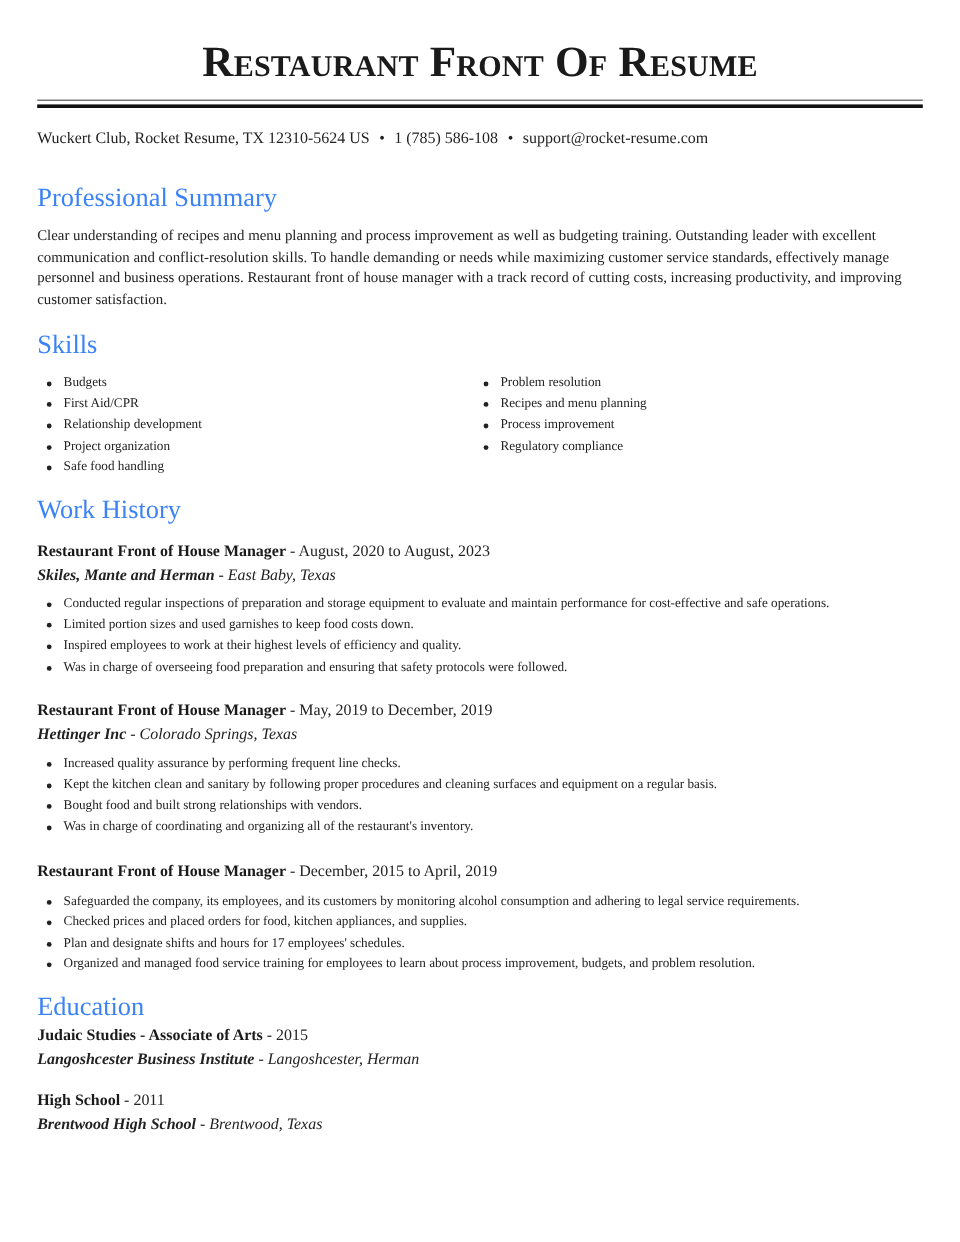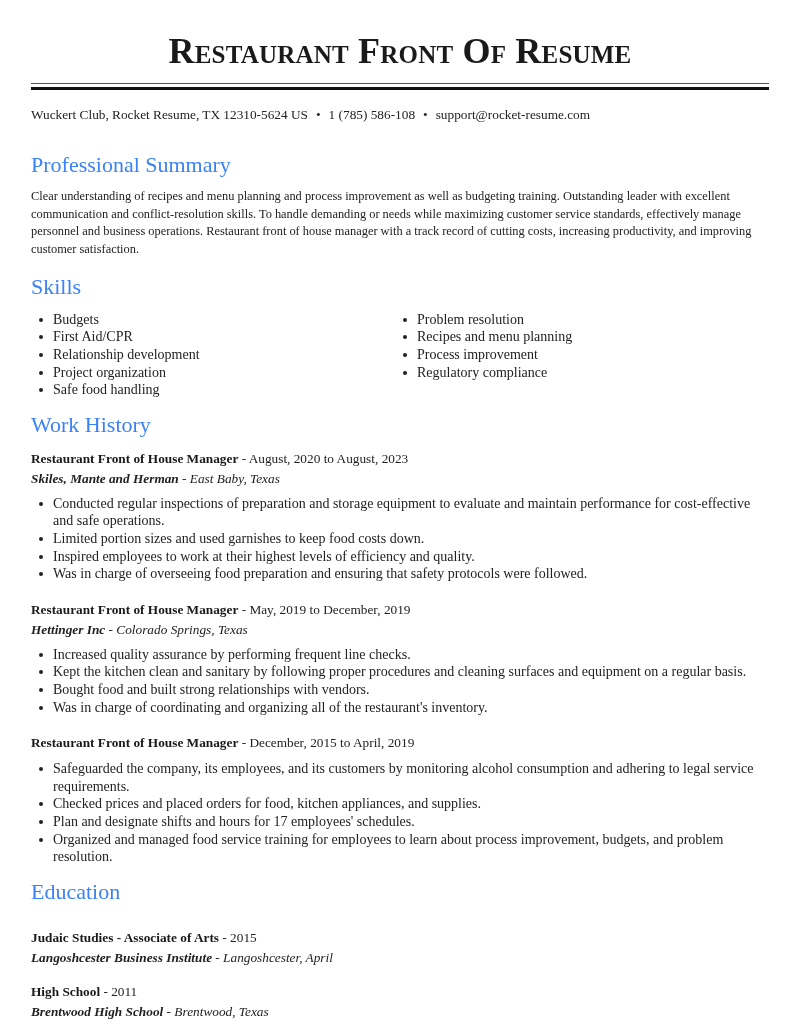--- a/index.html
+++ b/index.html
@@ -52,21 +52,21 @@
     .skills ul {
       list-style: none;
       margin: 0;
       padding: 0;
       width: 364px;
     }
     ul.bullets { list-style: none; margin: 0; padding: 0; }
     li.bullet {
       position: relative;
       padding-left: 22px;
-      font-size: 14px;
+      font-size: 11px;
       line-height: 17.6px;
     }
     li.bullet::before {
       content: "";
       position: absolute;
       left: 8px;
       top: 7px;
       width: 4px;
       height: 4px;
       border-radius: 50%;
@@ -81,21 +81,21 @@
     }
     .job-line b { font-weight: bold; color: #1a1a1a; }
     .company-line {
       font-size: 13.3px;
       line-height: 19px;
       font-style: italic;
     }
     .company-line b { font-weight: bold; }
     .job ul.bullets { margin-top: 7px; }
     .edu-heading { margin-top: 12px !important; }
-    .edu { margin-top: 22px; }
+    .edu { margin-top: 0; }
     .edu + .edu { margin-top: 15px; }
   </style>
 </head>
 <body>
 
 <div class="page">
 
   <h1 class="title">Restaurant Front Of Resume</h1>
   <div class="rule-thin"></div>
   <div class="rule-thick"></div>
@@ -155,21 +155,21 @@
       <li class="bullet">Checked prices and placed orders for food, kitchen appliances, and supplies.</li>
       <li class="bullet">Plan and designate shifts and hours for 17 employees' schedules.</li>
       <li class="bullet">Organized and managed food service training for employees to learn about process improvement, budgets, and problem resolution.</li>
     </ul>
   </div>
 
   <h2 class="section edu-heading">Education</h2>
 
   <div class="edu">
     <div class="job-line"><b>Judaic Studies - Associate of Arts</b> - <span>2015</span></div>
-    <div class="company-line"><b>Langoshcester Business Institute</b> - <span>Langoshcester, April</span></div>
+    <div class="company-line"><b>Langoshcester Business Institute</b> - <span>Langoshcester, Herman</span></div>
   </div>
 
   <div class="edu">
     <div class="job-line"><b>High School</b> - <span>2011</span></div>
     <div class="company-line"><b>Brentwood High School</b> - <span>Brentwood, Texas</span></div>
   </div>
 
 </div>
 
 </body></html>

